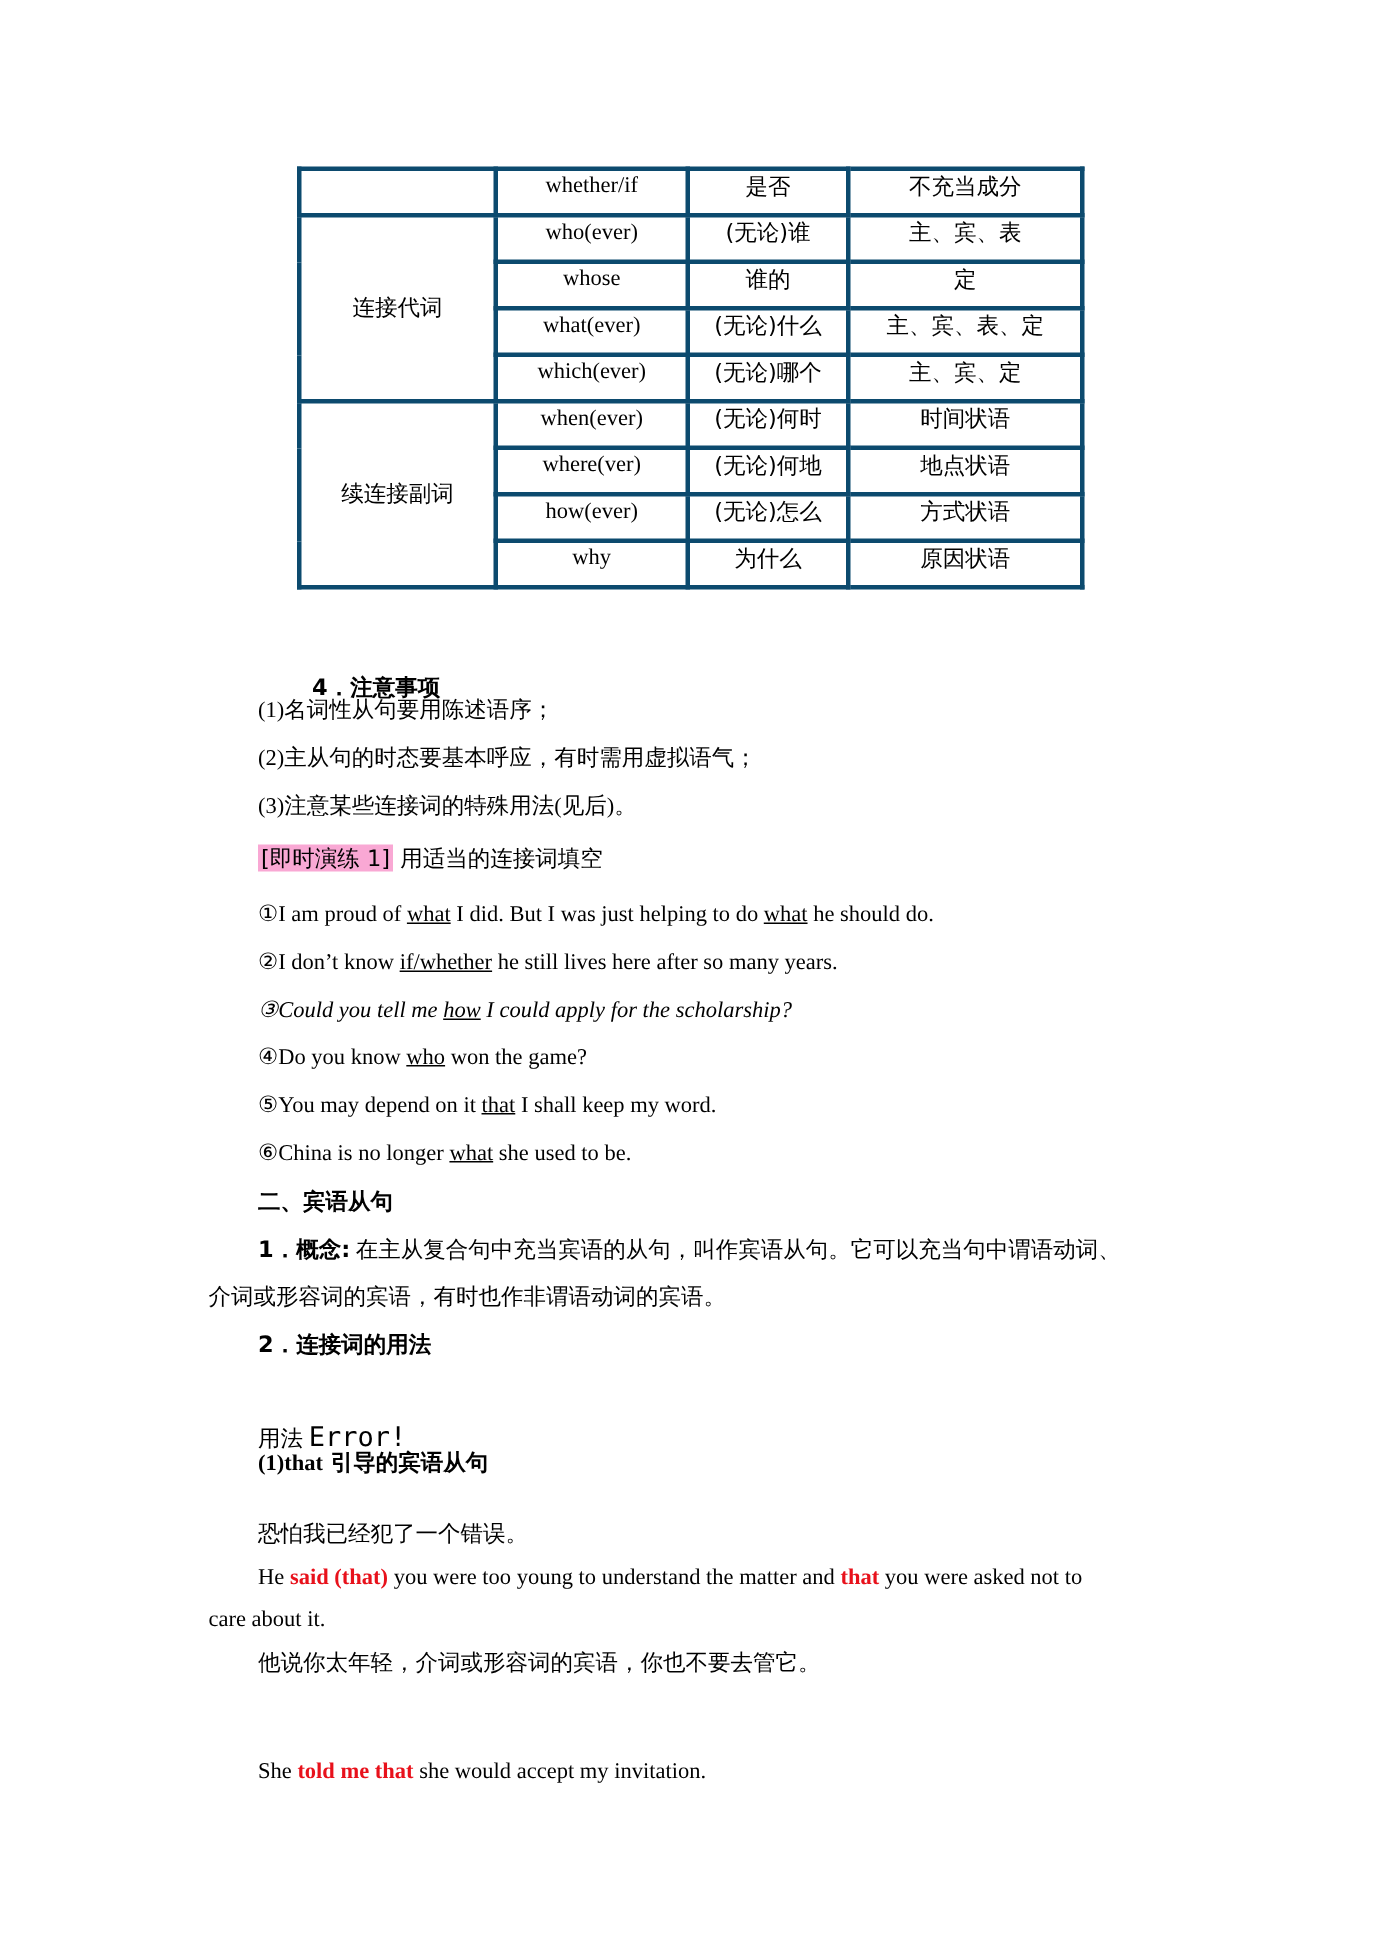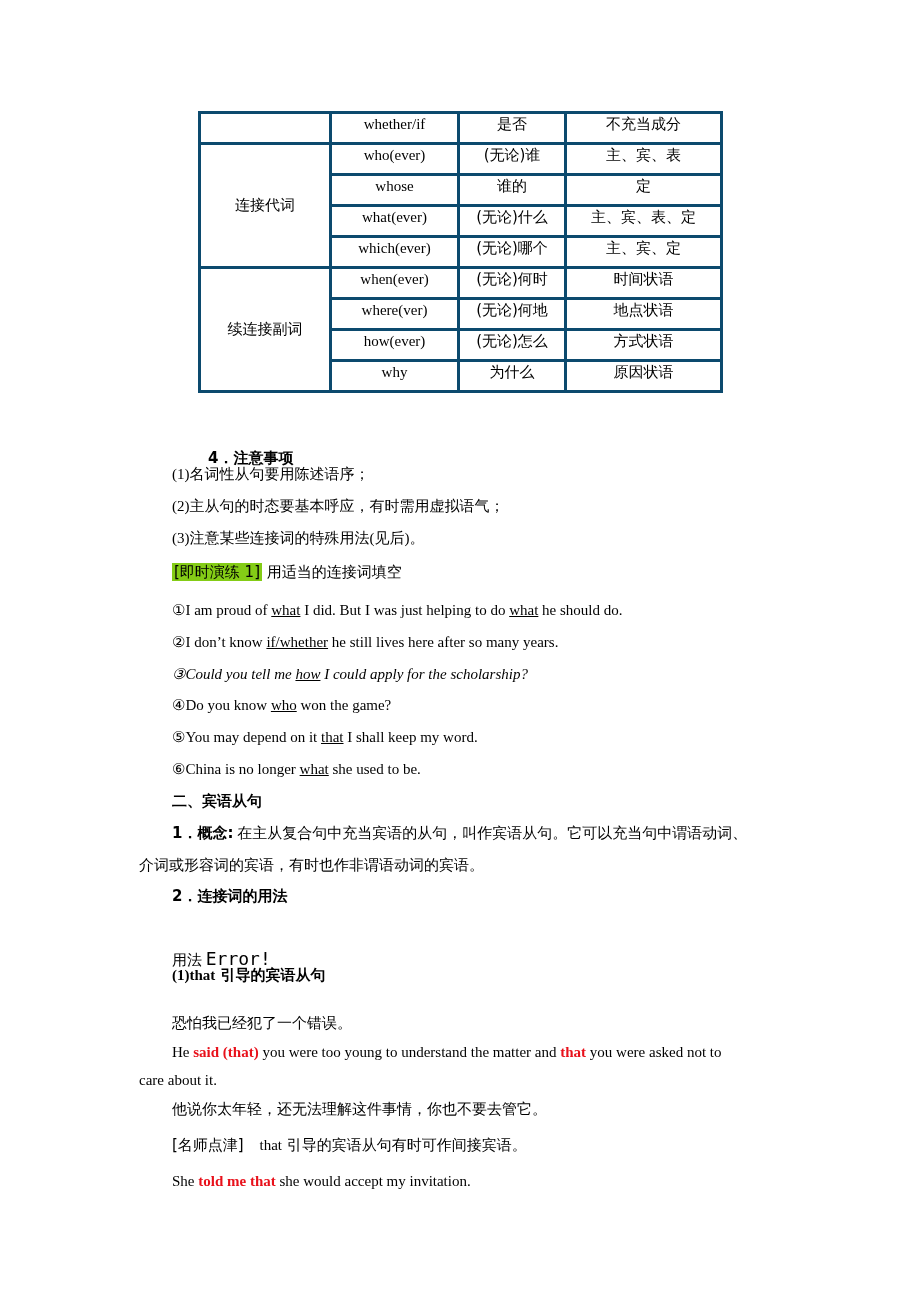--- a/index.html
+++ b/index.html
@@ -16,21 +16,21 @@
   .tbl td.c1 { width: 128px; }
   .tbl td.c2 { width: 107px; }
   .tbl td.c3 { width: 156px; }
   .tbl td .t { position: relative; top: -4px; }
 
   .line { position: absolute; font-size: 15px; white-space: nowrap; line-height: 20px; }
   .sans { font-family: "DejaVu Sans", "Liberation Sans", sans-serif; }
   .bold { font-weight: bold; }
   .u { text-decoration: underline; }
   .red { color: #e8111b; font-weight: bold; }
-  .hl { background: #84cc16; padding: 0 2px; }
+  .hl { background: #f9a8d4; padding: 0 2px; }
   .mono { font-family: "DejaVu Sans Mono", "Liberation Mono", monospace; font-size: 18px; }
 </style>
 </head>
 <body>
 
 <div class="page">
 
   <table class="tbl">
     <tbody>
         <tr>
@@ -125,24 +125,20 @@
   <div class="line" style="left:172px; top:949px;">
     <span>用法 </span><span class="mono">Error!</span>
   </div>
 
   <div class="line" style="left:172px; top:1013px;">恐怕我已经犯了一个错误。</div>
 
   <div class="line" style="left:172px; top:1042px;">
     <span>He </span><span class="red">said (that)</span><span> you were too young to understand the matter and </span><span class="red">that</span><span> you were asked not to</span>
   </div>
   <div class="line" style="left:139px; top:1070px;">care about it.</div>
-  <div class="line" style="left:172px; top:1099px;">他说你太年轻，还无法理解这件事情，你也不要去管它。</div>
+  <div class="line" style="left:172px; top:1099px;">他说你太年轻，介词或形容词的宾语，你也不要去管它。</div>
 
-  <div class="line" style="left:172px; top:1135px;">
-    <span class="sans">[名师点津]</span>
-    <span style="margin-left:12px;">that</span><span class="sans"> 引导的宾语从句有时可作间接宾语。</span>
-  </div>
 
   <div class="line" style="left:172px; top:1171px;">
     <span>She </span><span class="red">told me that</span><span> she would accept my invitation.</span>
   </div>
 
 </div>
 
 </body></html>

